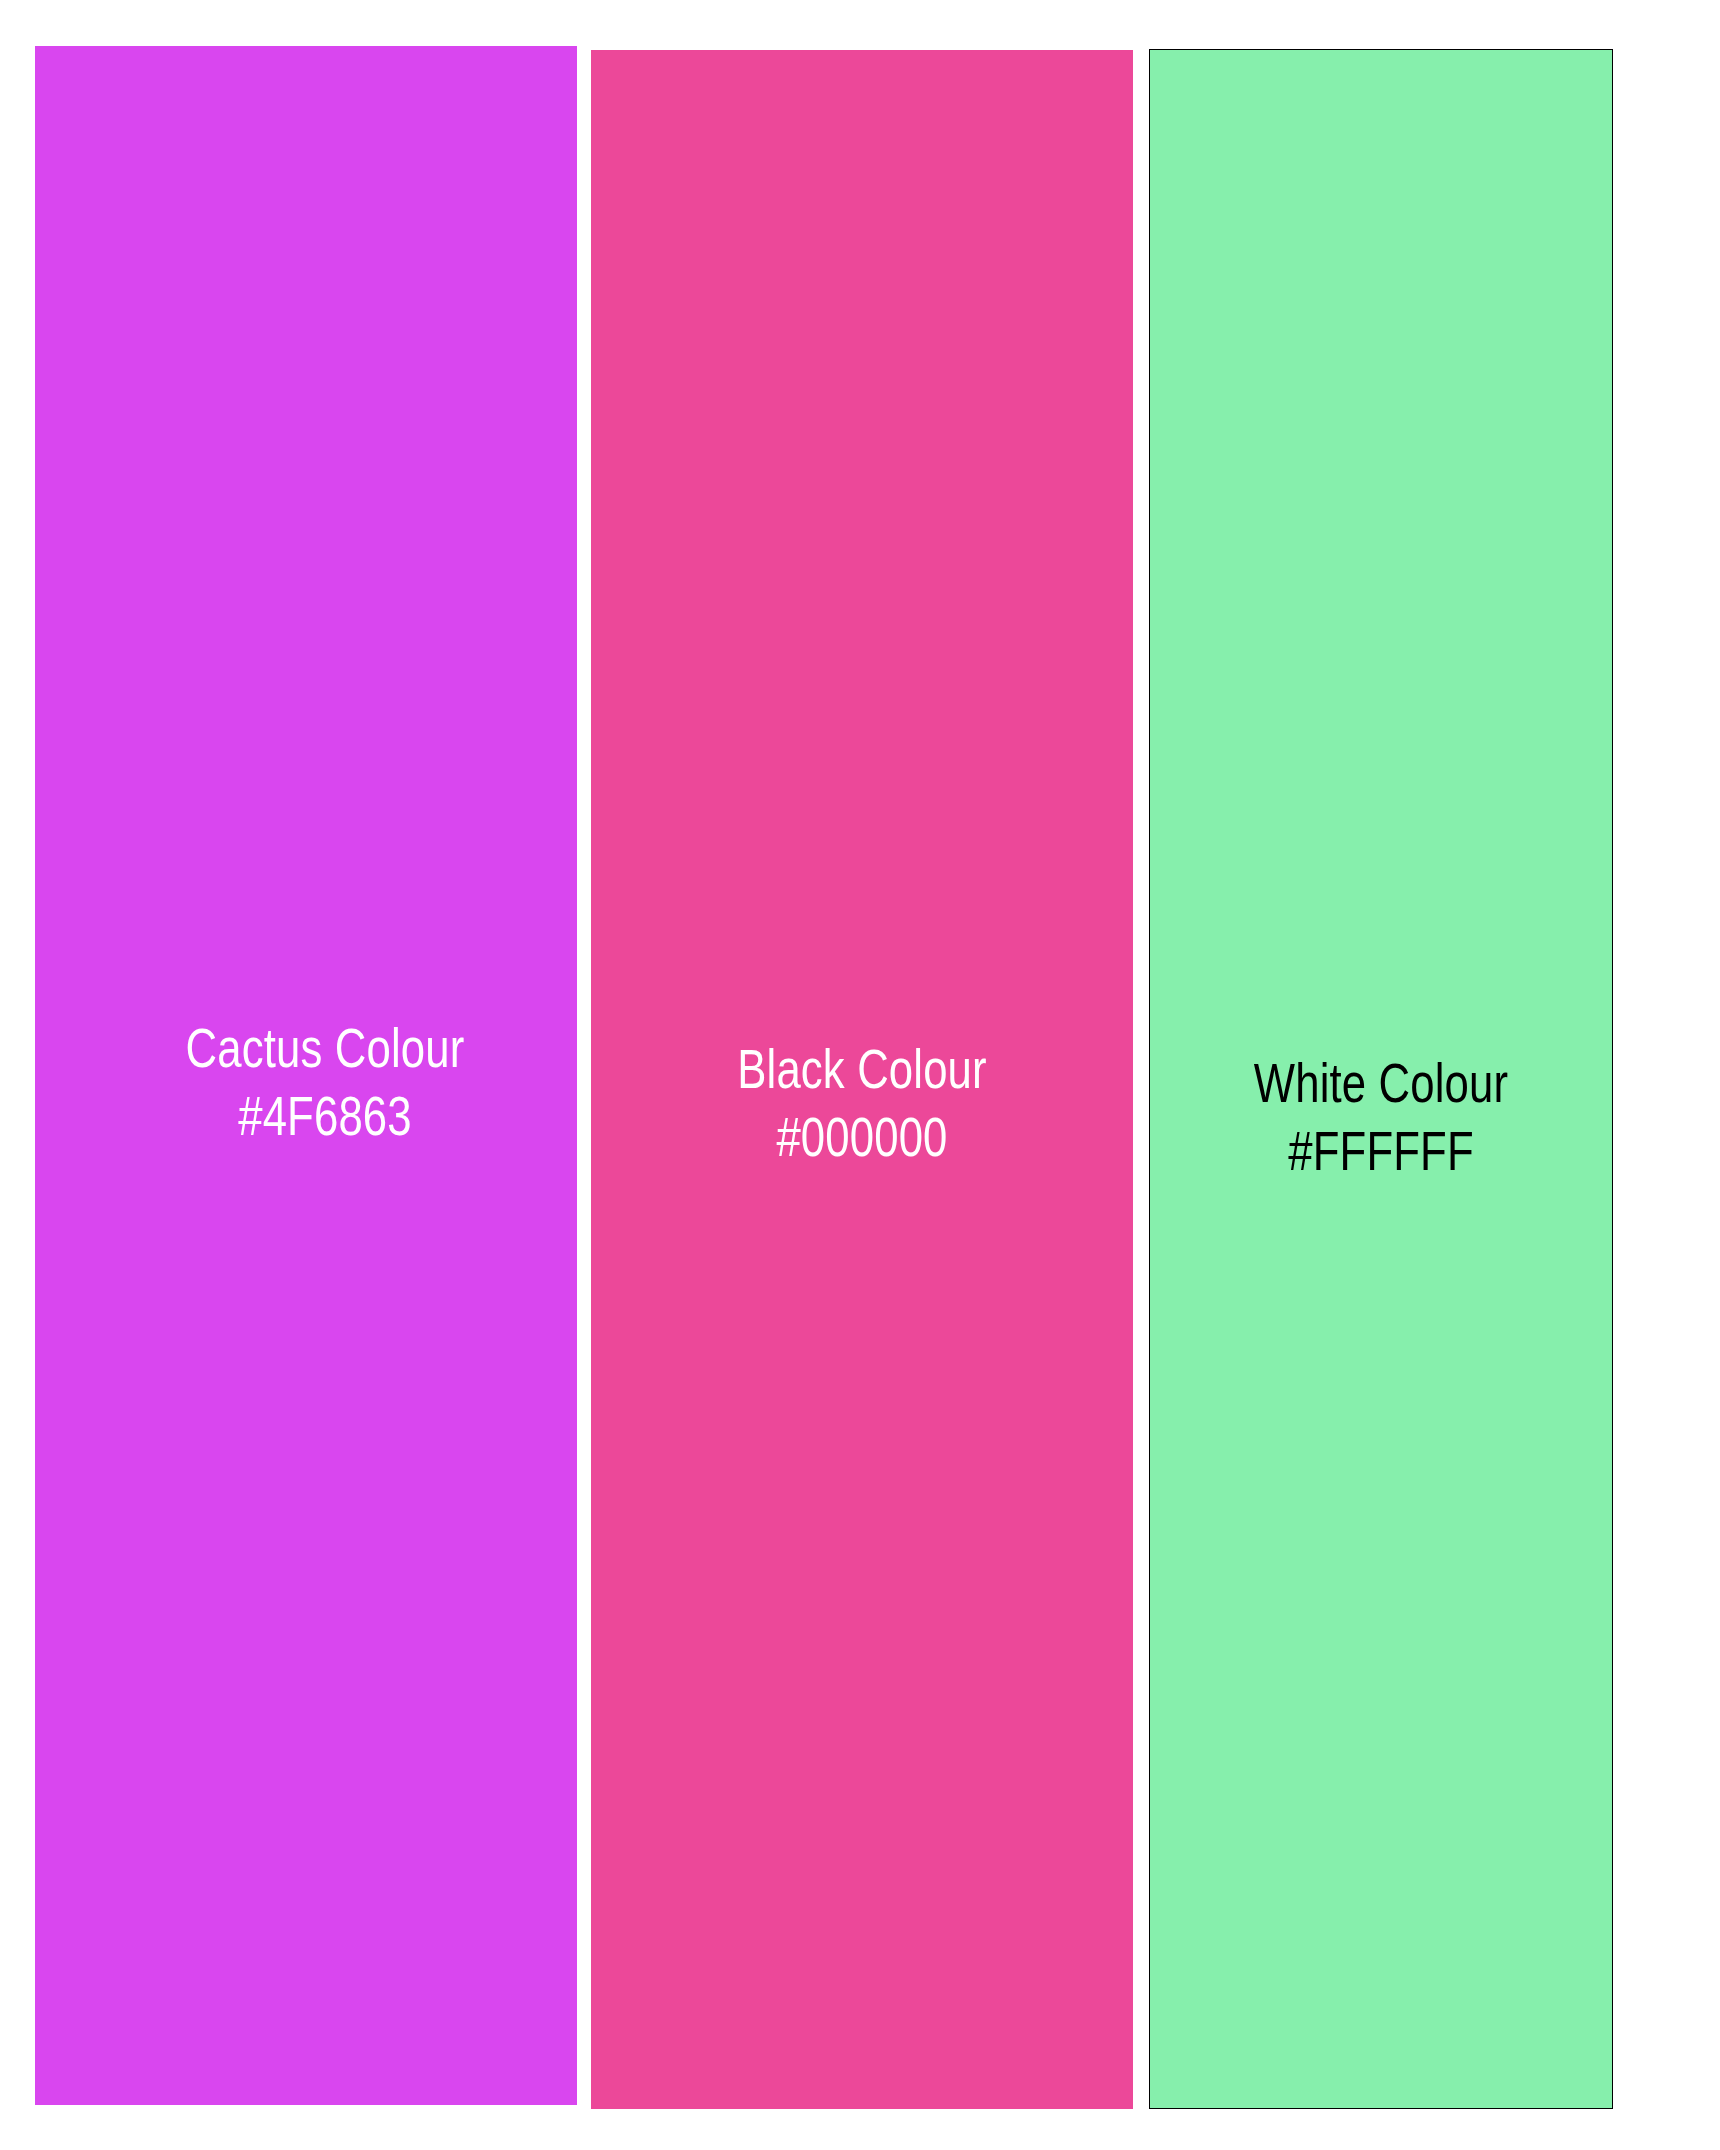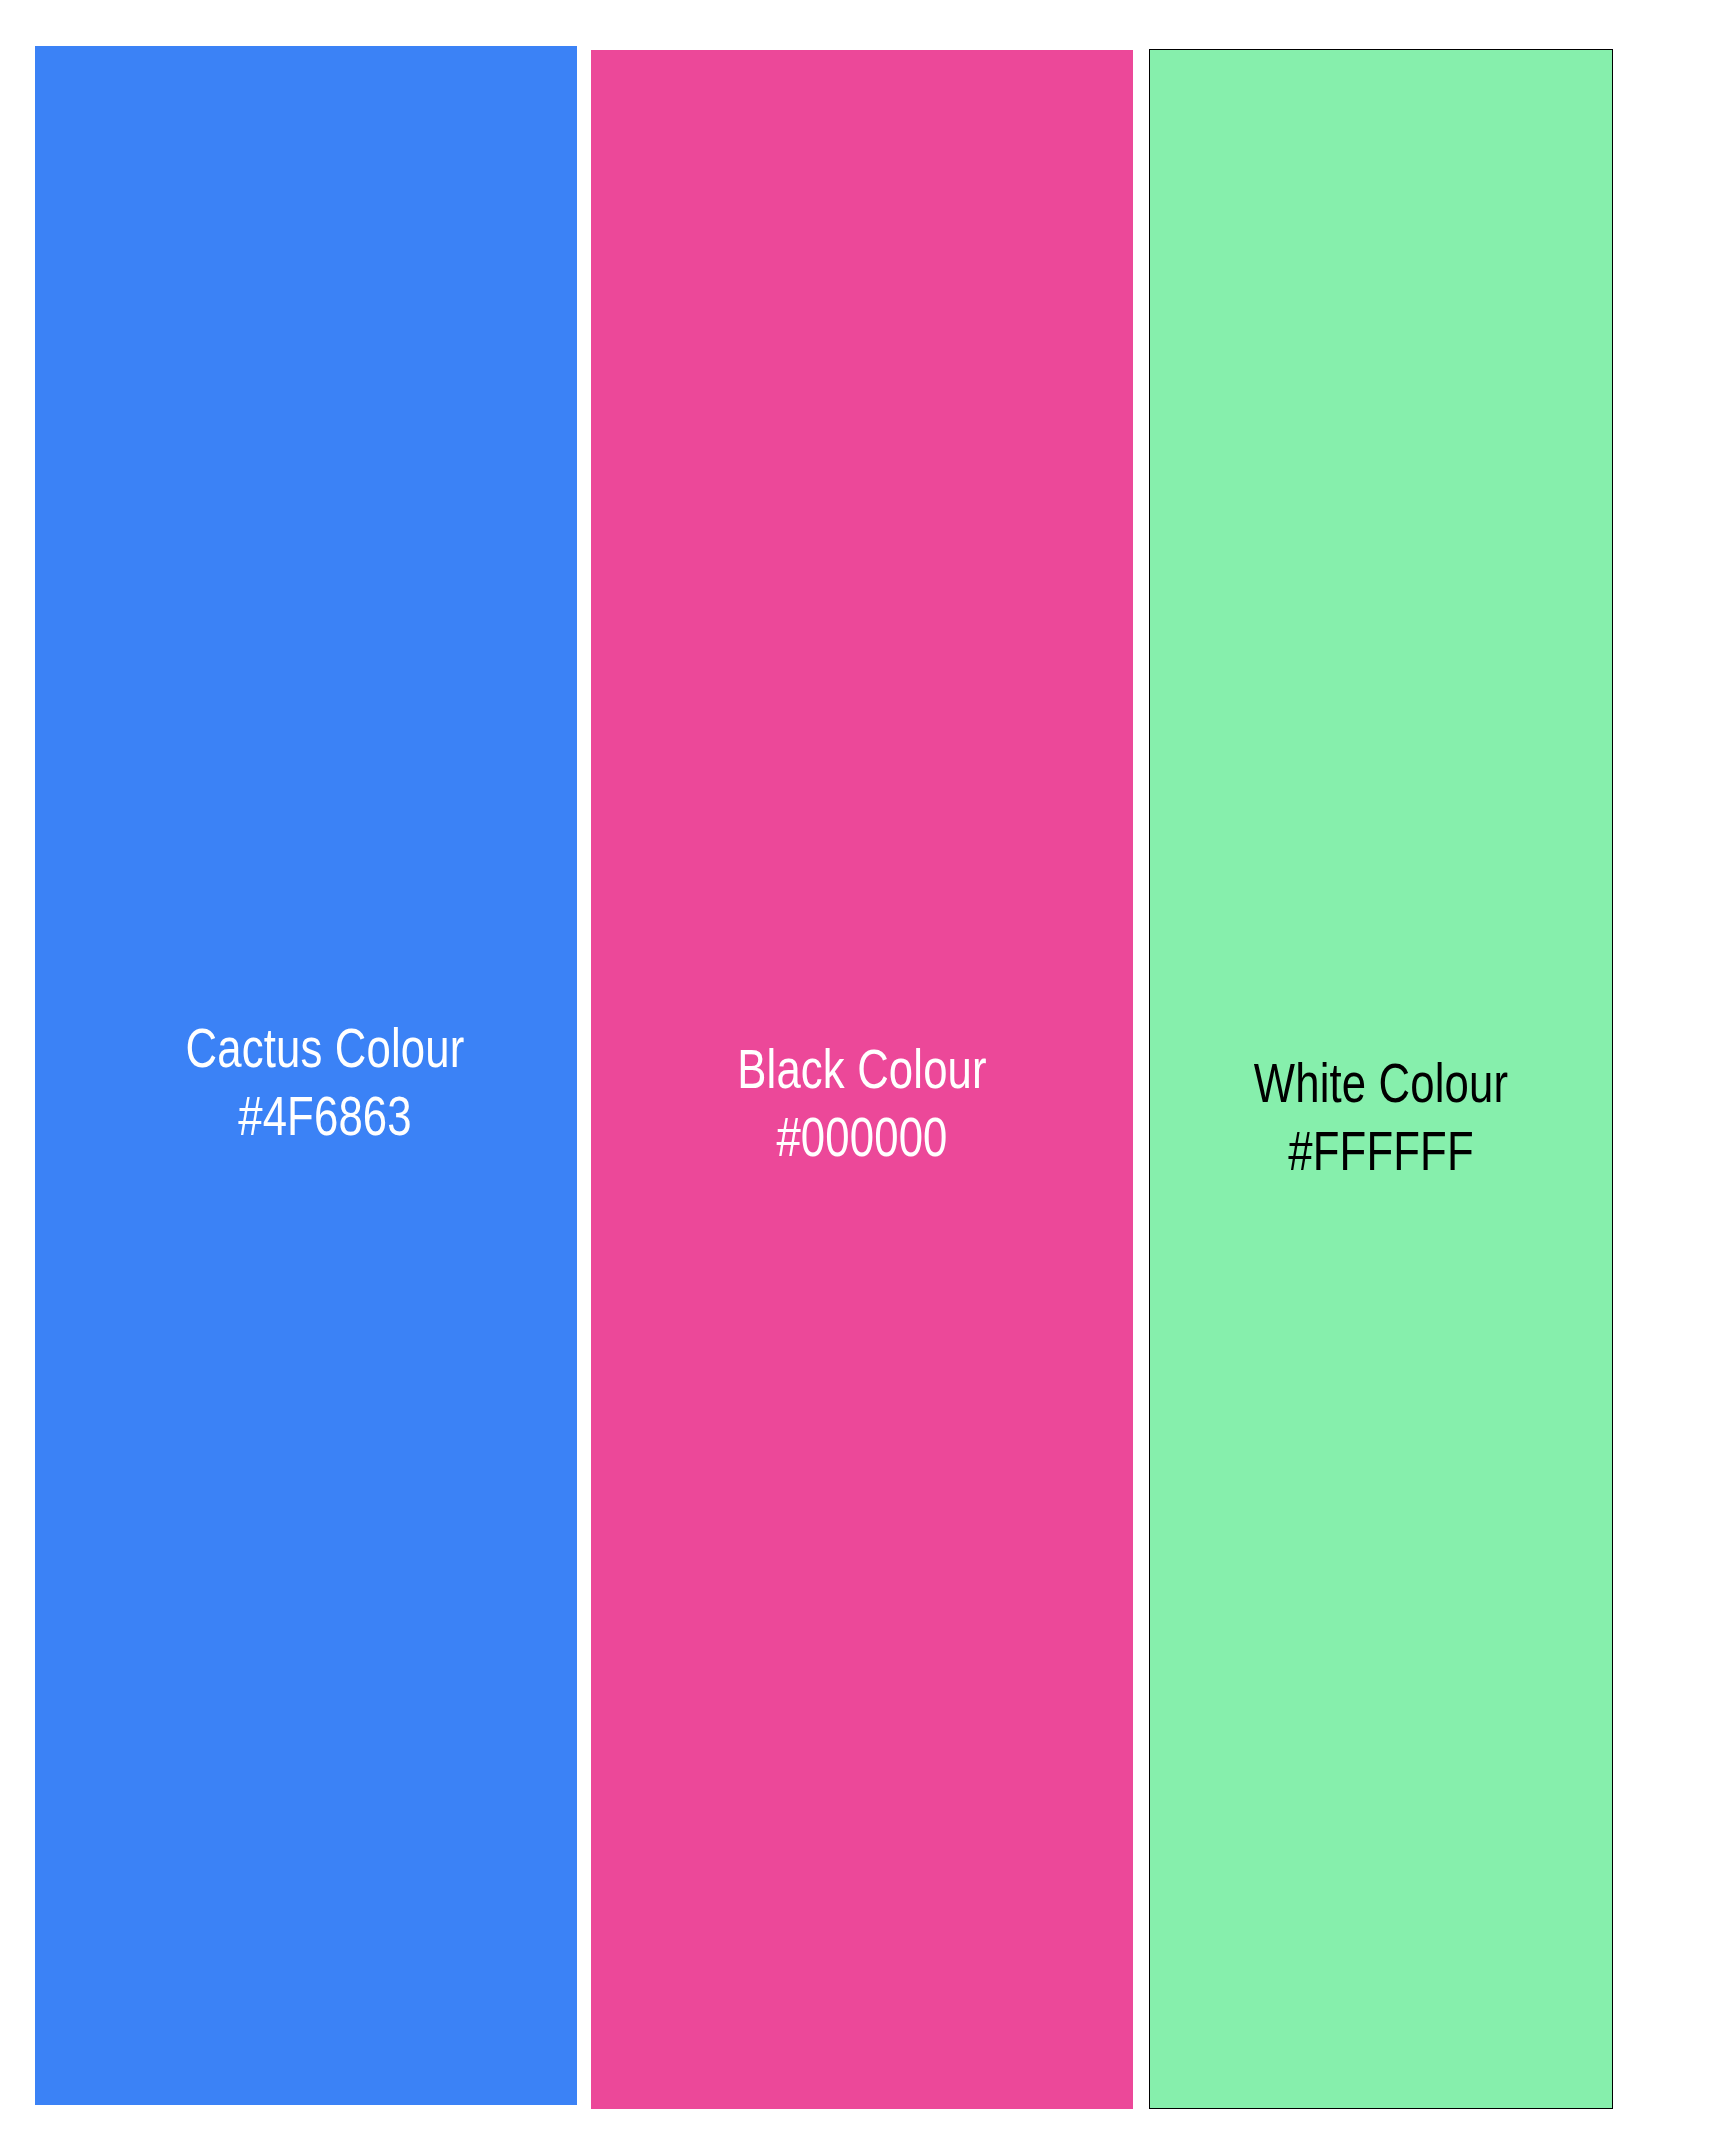--- a/index.html
+++ b/index.html
@@ -26,21 +26,21 @@
     display: flex;
     flex-direction: column;
     align-items: center;
     justify-content: flex-start;
   }
   .swatch-cactus {
     left: 35px;
     top: 46px;
     width: 542px;
     height: 2059px;
-    background: #3b82f6;
+    background: #d946ef;
     padding-left: 38px;
   }
   .swatch-black {
     left: 591px;
     top: 50px;
     width: 542px;
     height: 2059px;
     background: #ec4899;
   }
   .swatch-white {

